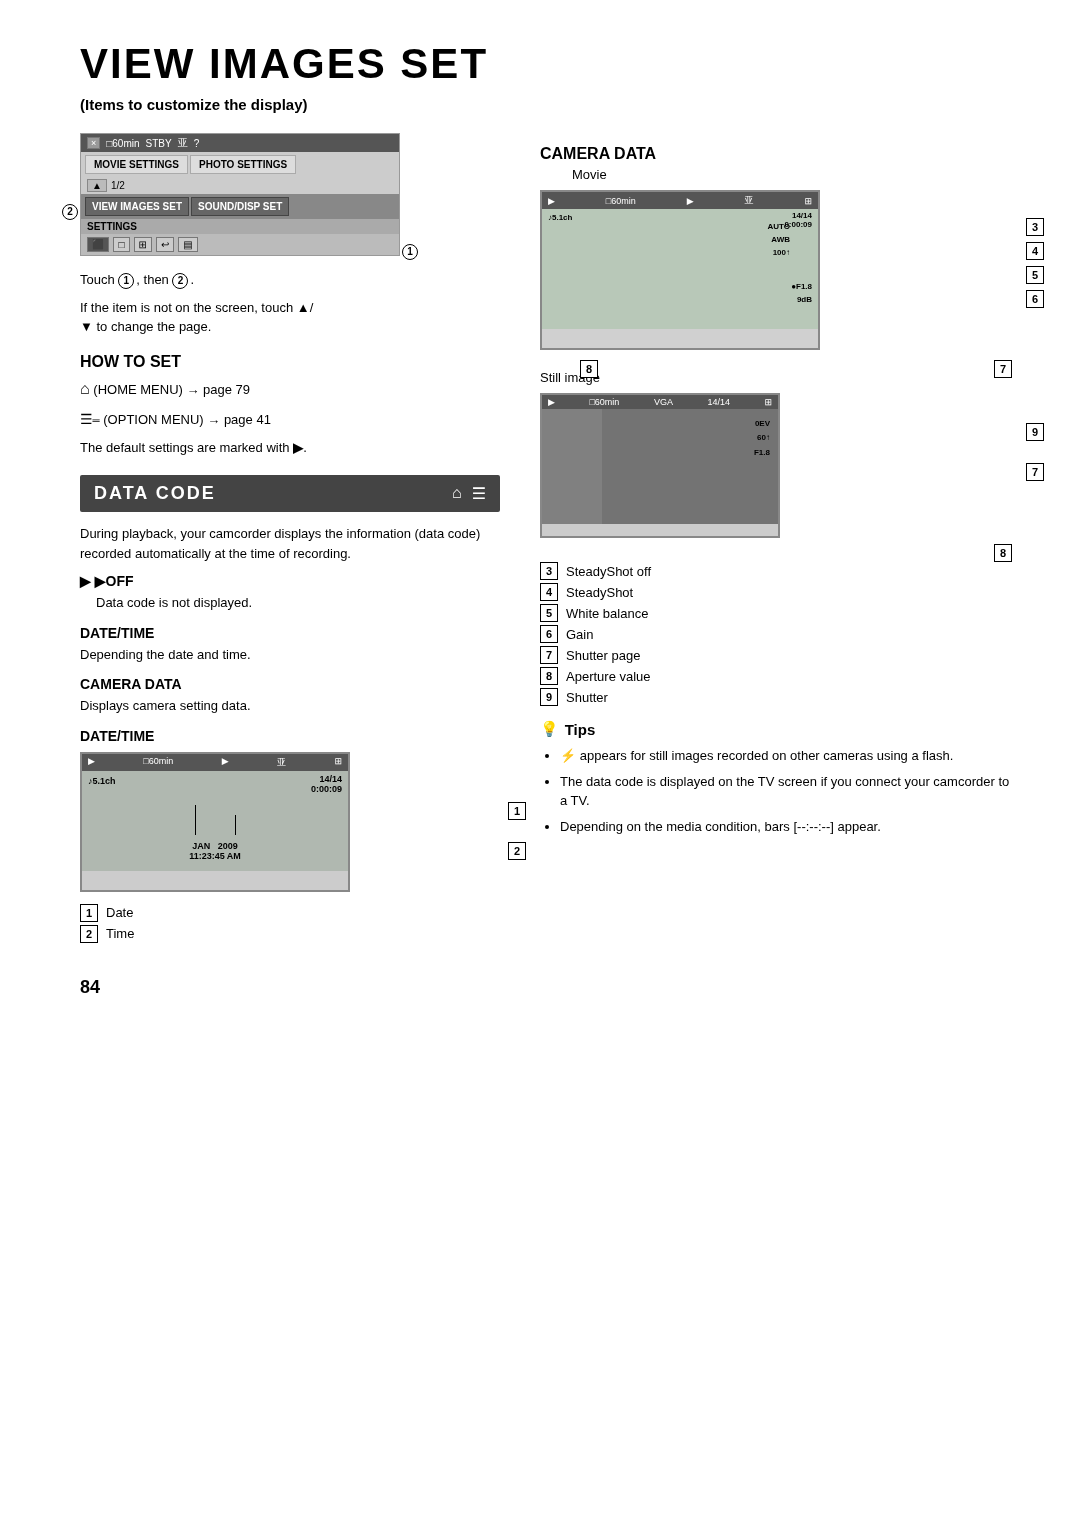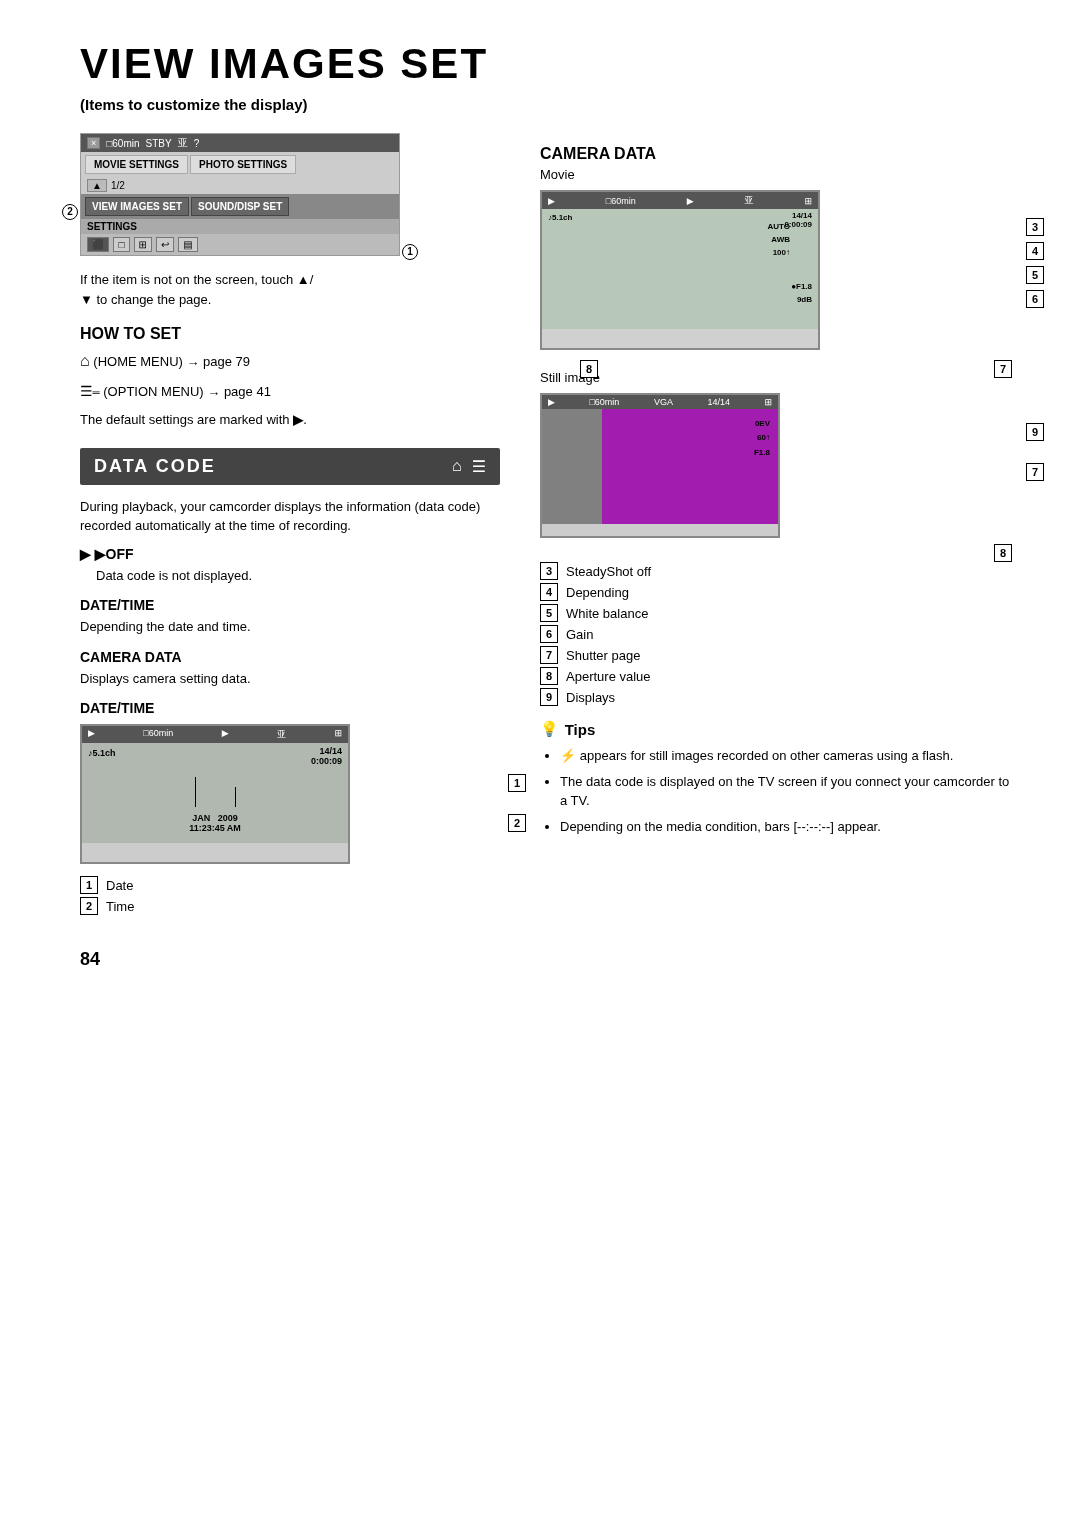--- a/index.html
+++ b/index.html
@@ -378,20 +378,23 @@
 
       <div style="position:absolute; right:80px; top:110px; font-size:13px; font-weight:bold;">
         <span class="circle-num">1</span>
       </div>
       <div style="position:absolute; left:-18px; top:70px; font-size:13px; font-weight:bold;">
         <span class="circle-num">2</span>
       </div>
     </div>
 
     <p class="body-text">
+      Touch <span class="circle-num">1</span>, then <span class="circle-num">2</span>.
+    </p>
+    <p class="body-text">
       If the item is not on the screen, touch <strong>▲</strong>/<br><strong>▼</strong> to change the page.
     </p>
 
     <div class="section-heading">How to set</div>
     <p class="body-text">
       <span style="font-size:16px;">⌂</span> <span>(HOME MENU) → page 79</span>
     </p>
     <p class="body-text">
       <span style="font-size:14px;">☰</span><span style="font-size:10px;">═</span> <span>(OPTION MENU) → page 41</span>
     </p>
@@ -463,21 +466,21 @@
           <span>Time</span>
         </li>
     </ul>
 
   </div>
 
   <div class="right-col">
 
     <div class="sub-heading" style="font-weight:900; font-size:16px; text-transform:uppercase; font-family: Arial Black, Arial, sans-serif;">CAMERA DATA</div>
 
-    <p style="font-size:13px; margin-bottom:6px;">Movie</p>
+    <p style="font-size:13px; margin-bottom:6px;margin-left:32px;">Movie</p>
 
     <div style="position:relative; margin-bottom:18px;">
       <div class="cam-screen">
         <div class="cam-top-bar">
           <span>▶</span>
           <span>□60min</span>
           <span>▶</span>
           <span>亚</span>
           <span>⊞</span>
         </div>
@@ -506,21 +509,21 @@
 
     <div style="position:relative; margin-bottom:16px;">
       <div class="still-screen">
         <div class="cam-top-bar">
           <span>▶</span>
           <span>□60min</span>
           <span>VGA</span>
           <span>14/14</span>
           <span>⊞</span>
         </div>
-        <div style="position:relative; height:115px; background:#a21caf;">
+        <div style="position:relative; height:115px; background:#737373;">
 
           <div style="position:absolute; left:0; top:0; width:60px; height:100%; background:#808080;"></div>
 
           <div style="position:absolute; right:8px; top:8px; font-size:8px; font-weight:bold; text-align:right; line-height:1.8;">
             0EV<br>60↑<br>F1.8
           </div>
         </div>
       </div>
 
       <div style="position:absolute; right:-28px; top:30px;"><div class="sq-num">9</div></div>
@@ -528,41 +531,41 @@
       <div style="position:absolute; bottom:-24px; right:4px;"><div class="sq-num">8</div></div>
     </div>
 
     <ul class="legend-list" style="margin-top:24px;">
       <li>
           <span class="sq-num">3</span> 
           <span>SteadyShot off</span>
         </li>
       <li>
           <span class="sq-num">4</span> 
-          <span>Depending</span>
+          <span>SteadyShot</span>
         </li>
       <li>
           <span class="sq-num">5</span> 
           <span>White balance</span>
         </li>
       <li>
           <span class="sq-num">6</span> 
           <span>Gain</span>
         </li>
       <li>
           <span class="sq-num">7</span> 
           <span>Shutter page</span>
         </li>
       <li>
           <span class="sq-num">8</span> 
           <span>Aperture value</span>
         </li>
       <li>
           <span class="sq-num">9</span> 
-          <span>Displays</span>
+          <span>Shutter</span>
         </li>
     </ul>
 
     <div class="tips-heading">
       <span>💡</span>
       <strong>Tips</strong>
     </div>
     <ul class="tips-list">
       <li><span>⚡ appears for still images recorded on other cameras using a flash.</span></li>
       <li><span>The data code is displayed on the TV screen if you connect your camcorder to a TV.</span></li>

